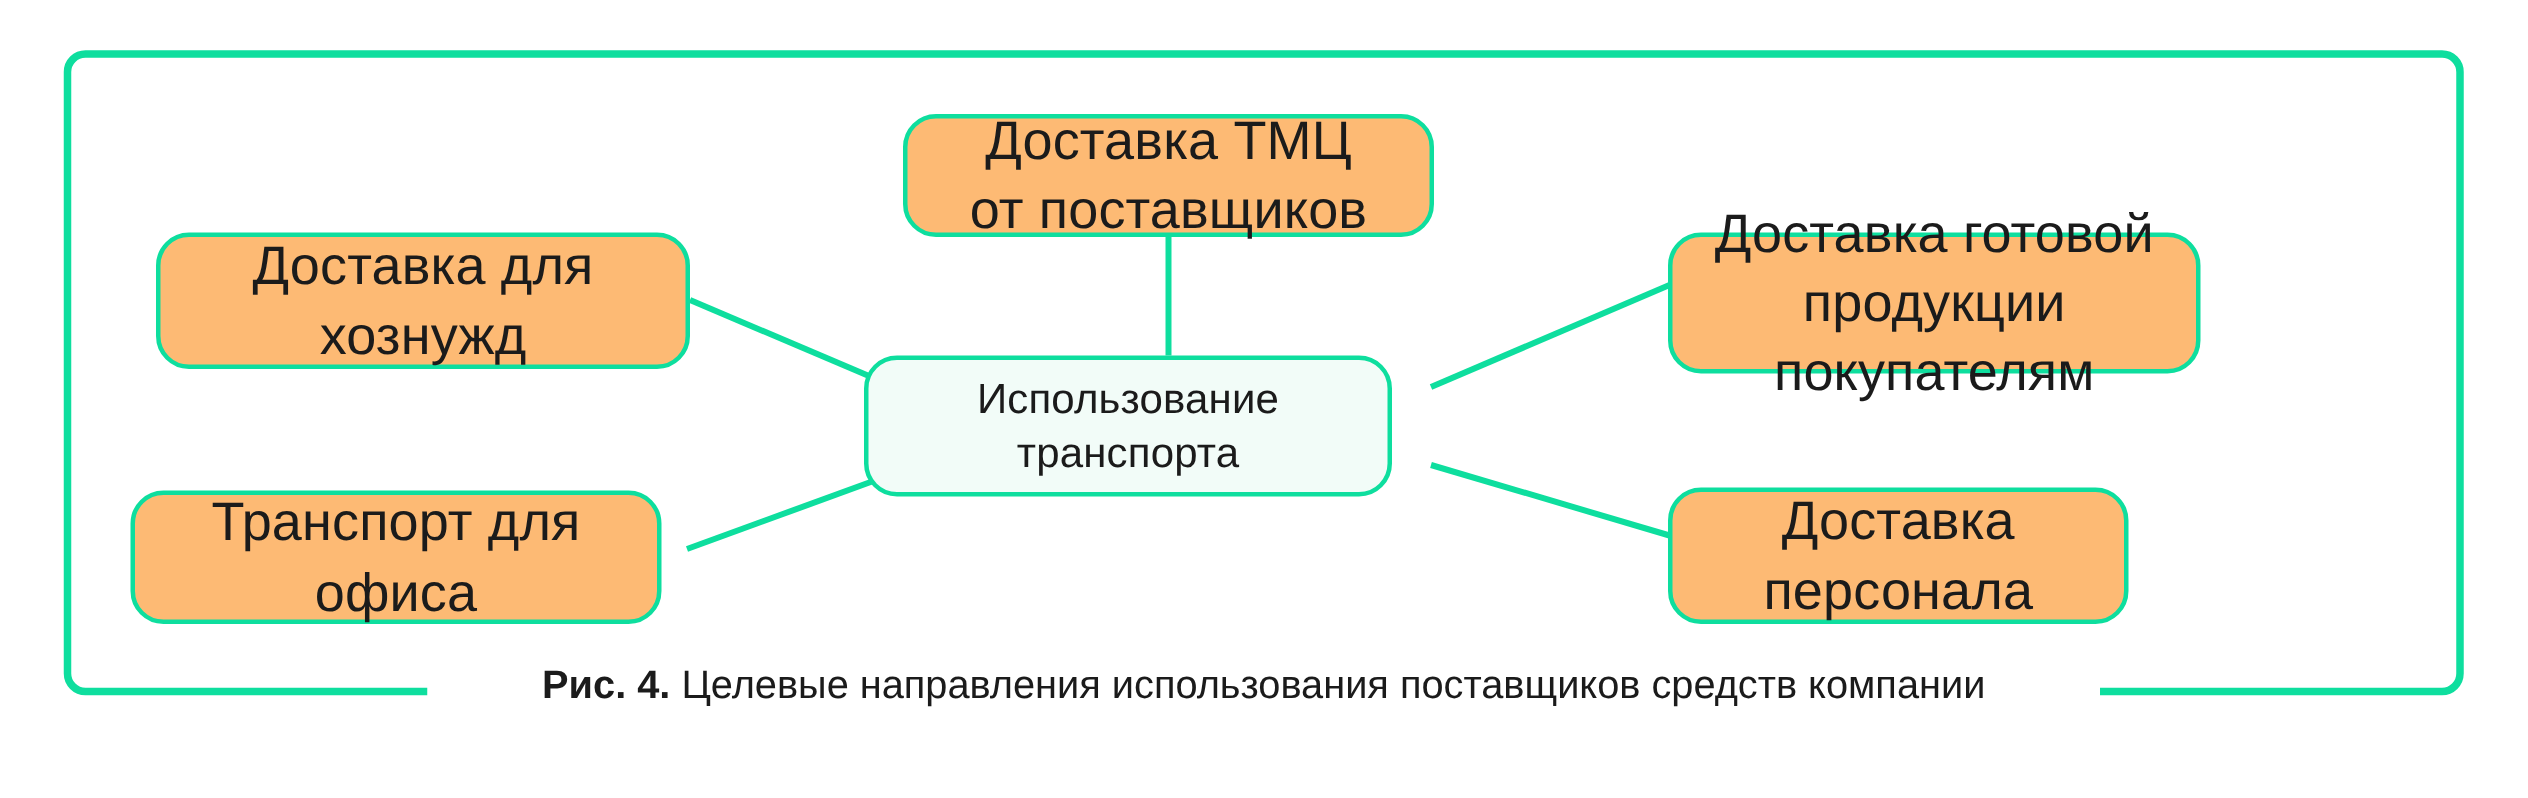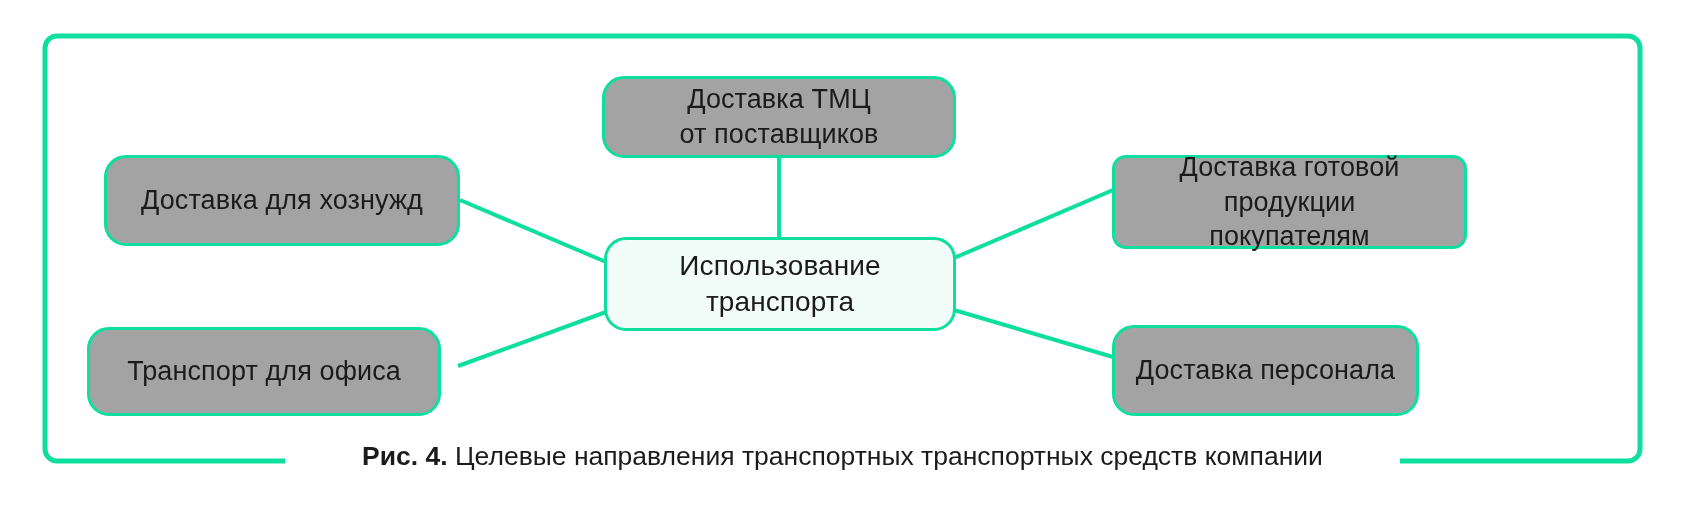--- a/index.html
+++ b/index.html
@@ -23,27 +23,27 @@
     left: 0;
     top: 0;
     width: 1685px;
     height: 532px;
   }
   .node {
     position: absolute;
     box-sizing: border-box;
     border: 3px solid #0ede9e;
     border-radius: 22px;
-    background: #a3a3a3;
+    background: #fdba74;
     display: flex;
     align-items: center;
     justify-content: center;
     text-align: center;
     color: #1b1b1b;
-    font-size: 27px;
+    font-size: 36px;
     line-height: 1.28;
     letter-spacing: 0.1px;
     padding: 4px 14px;
   }
   .node.center-node {
     background: #f2fcf8;
     font-size: 28px;
   }
   .node-label {
     display: block;
@@ -101,31 +101,31 @@
   </div>
 
   <div class="node" style="left:104px; top:155px; width:356px; height:91px;">
     <span class="node-label">Доставка для хознужд</span>
   </div>
 
   <div class="node" style="left:87px; top:327px; width:354px; height:89px;">
     <span class="node-label">Транспорт для офиса</span>
   </div>
 
-  <div class="node center-node" style="left:604px; top:237px; width:352px; height:94px;">
+  <div class="node center-node" style="left:576px; top:237px; width:352px; height:94px;">
     <span class="node-label">Использование транспорта</span>
   </div>
 
-  <div class="node" style="left:1112px; top:155px; width:355px; height:94px;border-radius:14px;">
+  <div class="node" style="left:1112px; top:155px; width:355px; height:94px;">
     <span class="node-label">Доставка готовой продукции
 покупателям</span>
   </div>
 
   <div class="node" style="left:1112px; top:325px; width:307px; height:91px;">
     <span class="node-label">Доставка персонала</span>
   </div>
 
   <div class="caption-bg"></div>
   <div id="caption">
-    <span class="caption-num">Рис. 4.</span><span class="caption-text"> Целевые направления транспортных транспортных средств компании</span>
+    <span class="caption-num">Рис. 4.</span><span class="caption-text"> Целевые направления использования поставщиков средств компании</span>
   </div>
 
 </div>
 
 </body></html>

